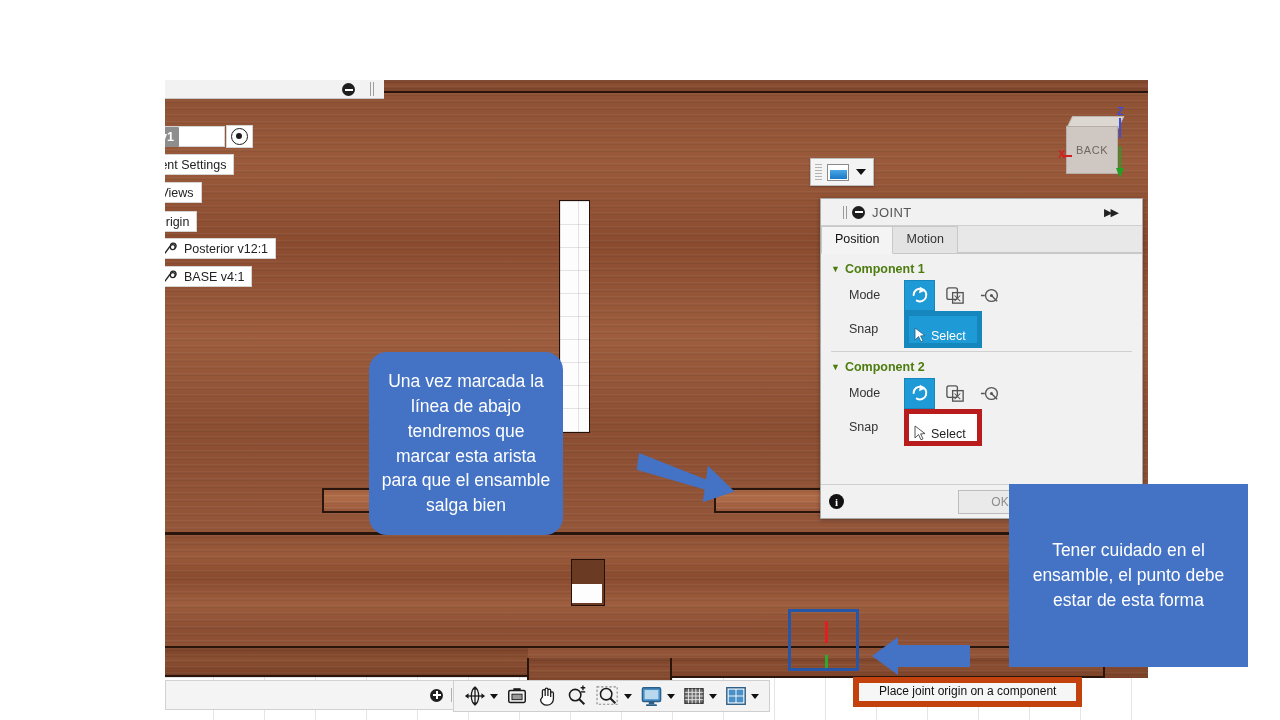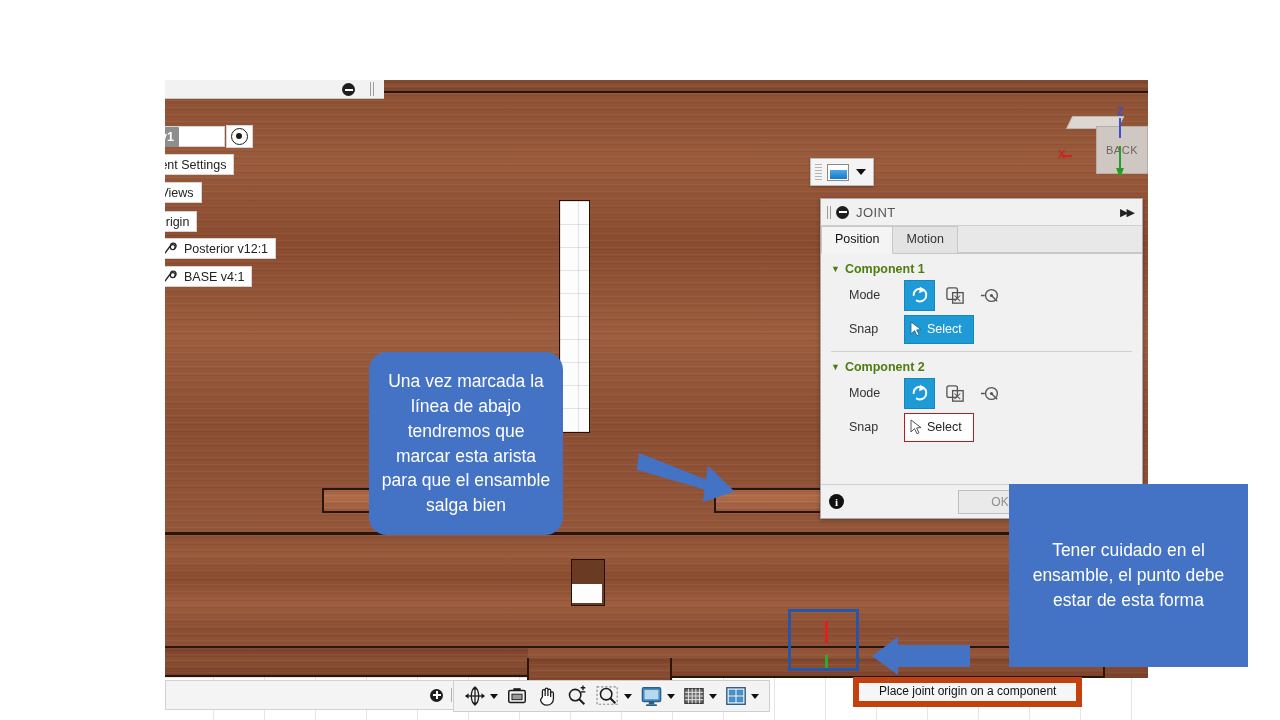--- a/index.html
+++ b/index.html
@@ -69,63 +69,63 @@
   }
   .radio-dot:after{content:"";position:absolute;left:3.5px;top:3.5px;width:6px;height:6px;border-radius:50%;background:#1c1c1c;}
 
   
   #joint-dialog{
     position:absolute; left:655px; top:118px; width:321px; height:319px;
     background:#f1f1f1; border:1px solid #a9a9a9;
     box-shadow:0 1px 4px rgba(0,0,0,.35); font-size:12.5px; color:#222;
   }
   .jd-title{height:26px;border-bottom:1px solid #cfcfcf;background:#f1f1f1;
-    display:flex;align-items:center;padding:0 6px;}
+    display:flex;align-items:center;padding:0 22px;}
   .jd-title .grip{width:6px;height:13px;margin-right:3px;
     background:repeating-linear-gradient(to right,#9a9a9a 0 1px,transparent 1px 3px);}
   .minus-btn{width:13px;height:13px;border-radius:50%;background:#1e1e1e;position:relative;margin-right:7px;}
   .minus-btn:after{content:"";position:absolute;left:2.5px;top:5.5px;width:8px;height:2px;background:#fff;}
   .jd-name{font-size:13px;color:#555;letter-spacing:.4px;}
   .jd-collapse{margin-left:auto;font-size:11px;color:#222;letter-spacing:-2px;padding-right:3px;}
 
   .jd-tabs{height:27px;border-bottom:1px solid #c8c8c8;display:flex;align-items:flex-end;background:#e8e8e8;}
   .jd-tab{height:26px;line-height:25px;padding:0 13px;border:1px solid #c8c8c8;border-bottom:none;
     background:#e3e3e3;color:#333;font-size:12.5px;margin-right:-1px;}
   .jd-tab.active{background:#f4f4f4;border-bottom:1px solid #f4f4f4;margin-bottom:-1px;color:#111;}
   .jd-tabfill{flex:1;border-bottom:1px solid #c8c8c8;height:26px;}
 
   .jd-body{background:#f1f1f1;}
   .jd-section{font-weight:bold;font-size:12.5px;color:#4d7c0f;padding:8px 0 2px 10px;}
   .caret{display:inline-block;font-size:9px;margin-right:5px;vertical-align:1px;}
   .jd-row{display:flex;align-items:center;height:34px;padding-left:28px;}
   .jd-label{width:55px;color:#333;font-size:12.5px;}
   .mode-ico{width:29px;height:29px;margin-right:6px;display:flex;align-items:center;justify-content:center;}
   .mode-ico.on{background:#1e9ad6;border:1px solid #1587bd;}
-  .snap-btn{height:27px;display:flex;align-items:center;padding:0 11px 0 5px;border:1px solid #b91c1c;background:#fff;}
+  .snap-btn{height:27px;display:flex;align-items:flex-end;padding:0 11px 0 5px;border:5px solid #b91c1c;background:#fff;}
   .snap-btn.on{background:#1e9ad6;border-color:#1587bd;color:#fff;}
   .snap-btn span{font-size:12.5px;margin-left:4px;}
   .jd-sep{height:1px;background:#d0d0d0;margin:5px 10px 0 10px;}
   .jd-foot{position:absolute;left:0;bottom:0;width:100%;height:34px;border-top:1px solid #cfcfcf;
     background:#f1f1f1;display:flex;align-items:center;padding:0 8px;box-sizing:border-box;}
   .info-ico{width:15px;height:15px;border-radius:50%;background:#111;color:#fff;font-size:11px;
     font-weight:bold;font-family:"Liberation Serif",serif;display:flex;align-items:center;justify-content:center;}
   .jd-btn{height:22px;width:82px;border:1px solid #bdbdbd;background:#eaeaea;color:#8d8d8d;
     font-size:12px;display:flex;align-items:center;justify-content:center;text-align:center;}
 
   
   #display-toolbar{position:absolute;left:645px;top:78px;height:26px;display:flex;align-items:center;
     background:#f4f4f4;border:1px solid #bdbdbd;padding:0 4px;box-shadow:0 1px 2px rgba(0,0,0,.25);}
   #display-toolbar .grip{width:7px;height:16px;margin-right:5px;
     background:repeating-linear-gradient(to bottom,#b4b4b4 0 1px,transparent 1px 3px);}
 
   
   #viewcube{position:absolute;left:893px;top:28px;width:70px;height:70px;}
   .cube-face{position:absolute;left:8px;top:18px;width:50px;height:46px;background:#cfc8c2;
     border:1px solid #b6ada6;display:flex;align-items:center;justify-content:center;
-    font-size:11px;color:#6e6661;letter-spacing:.5px;margin-left:30px;}
+    font-size:11px;color:#6e6661;letter-spacing:.5px;}
   .cube-top{position:absolute;left:8px;top:8px;width:50px;height:11px;background:#ddd7d1;border:1px solid #bdb4ad;
     transform:skewX(-26deg);transform-origin:left bottom;}
   .axis{position:absolute;font-size:11px;font-weight:bold;}
 
   
   #nav-toolbar{position:absolute;left:288px;top:600px;height:30px;background:#f3f3f3;
     border:1px solid #cfcfcf;display:flex;align-items:center;padding:0 6px;}
   .tool{display:flex;align-items:center;margin:0 4px;}
   .tri{width:0;height:0;border-left:4.5px solid transparent;border-right:4.5px solid transparent;
        border-top:5px solid #111;margin-left:4px;}

